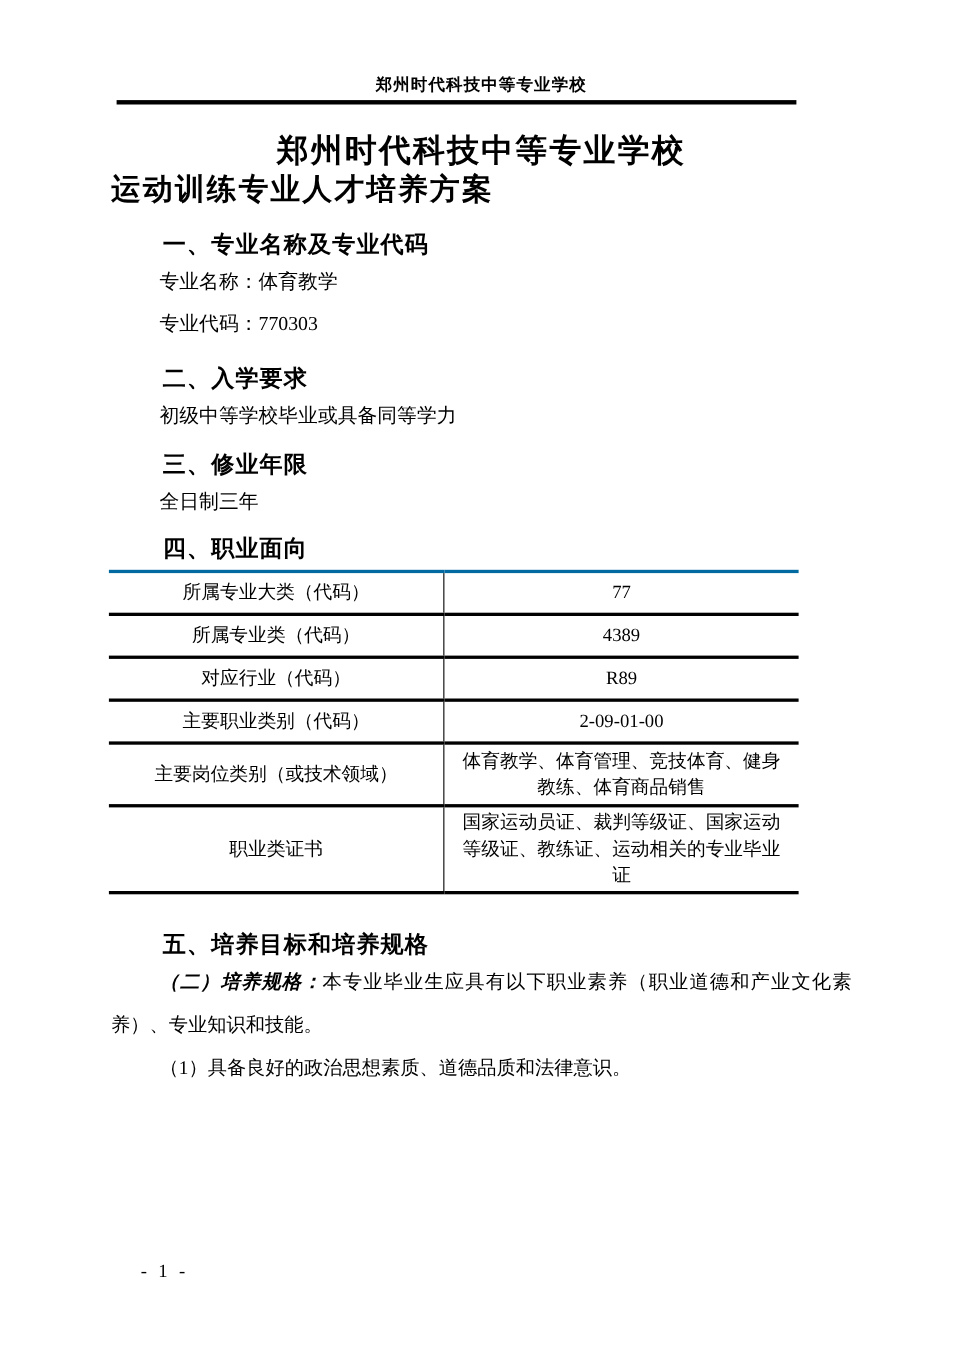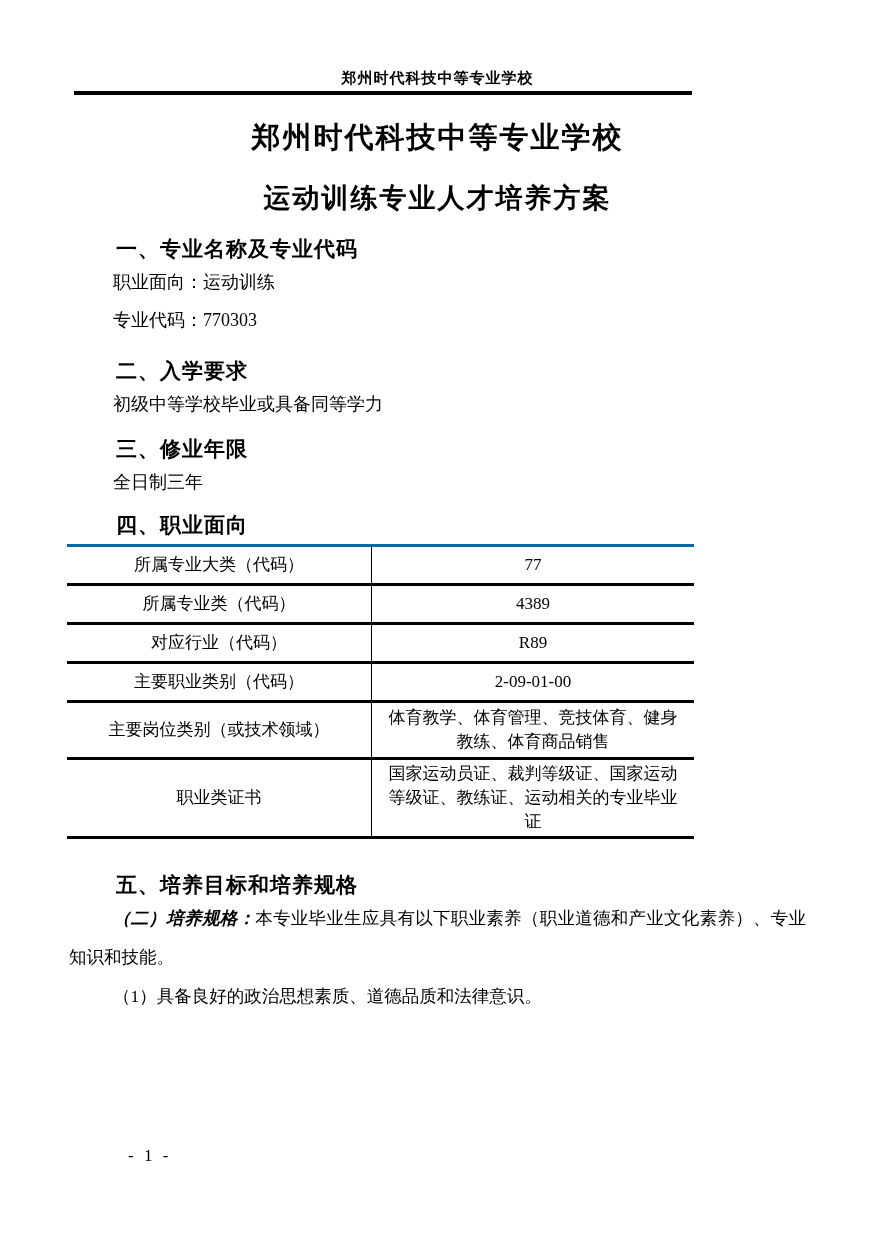--- a/index.html
+++ b/index.html
@@ -5,21 +5,21 @@
   html, body { margin: 0; padding: 0; background: #ffffff; }
   .page {
     position: relative;
     width: 875px;
     height: 1241px;
     background: #ffffff;
     color: #000000;
     overflow: hidden;
     font-family: "Liberation Serif", "DejaVu Serif", serif;
   }
-  .content { padding: 0 69px; }
+  .content { padding: 0 101px; }
 
   .header-text {
     margin-top: 68px;
     text-align: center;
     font-family: "Liberation Sans", "DejaVu Sans", sans-serif;
     font-weight: bold;
     font-size: 15px;
     line-height: 20px;
     letter-spacing: 1px;
   }
@@ -33,22 +33,21 @@
   .doc-title {
     margin-top: 24px;
     text-align: center;
     font-family: "Liberation Serif", "DejaVu Serif", serif;
     font-weight: bold;
     font-size: 29px;
     line-height: 36px;
     letter-spacing: 2px;
   }
   .doc-subtitle {
-    margin-top: 26px;
-    text-align: center;
+    text-align: left;
     font-family: "Liberation Sans", "DejaVu Sans", sans-serif;
     font-weight: bold;
     font-size: 27px;
     line-height: 34px;
     letter-spacing: 2px;
   }
 
   .section-heading {
     font-family: "Liberation Sans", "DejaVu Sans", sans-serif;
     font-weight: bold;
@@ -112,21 +111,21 @@
 <div class="page">
   <div class="content">
 
     <div class="header-text">郑州时代科技中等专业学校</div>
     <div class="header-rule"></div>
 
     <div class="doc-title">郑州时代科技中等专业学校</div>
     <div class="doc-subtitle">运动训练专业人才培养方案</div>
 
     <div class="section-heading h1">一、专业名称及专业代码</div>
-    <div class="body-line">职业面向：运动训练</div>
+    <div class="body-line">专业名称：体育教学</div>
     <div class="body-line">专业代码：770303</div>
 
     <div class="section-heading h2">二、入学要求</div>
     <div class="body-line">初级中等学校毕业或具备同等学力</div>
 
     <div class="section-heading h3">三、修业年限</div>
     <div class="body-line">全日制三年</div>
 
     <div class="section-heading h4">四、职业面向</div>
 

